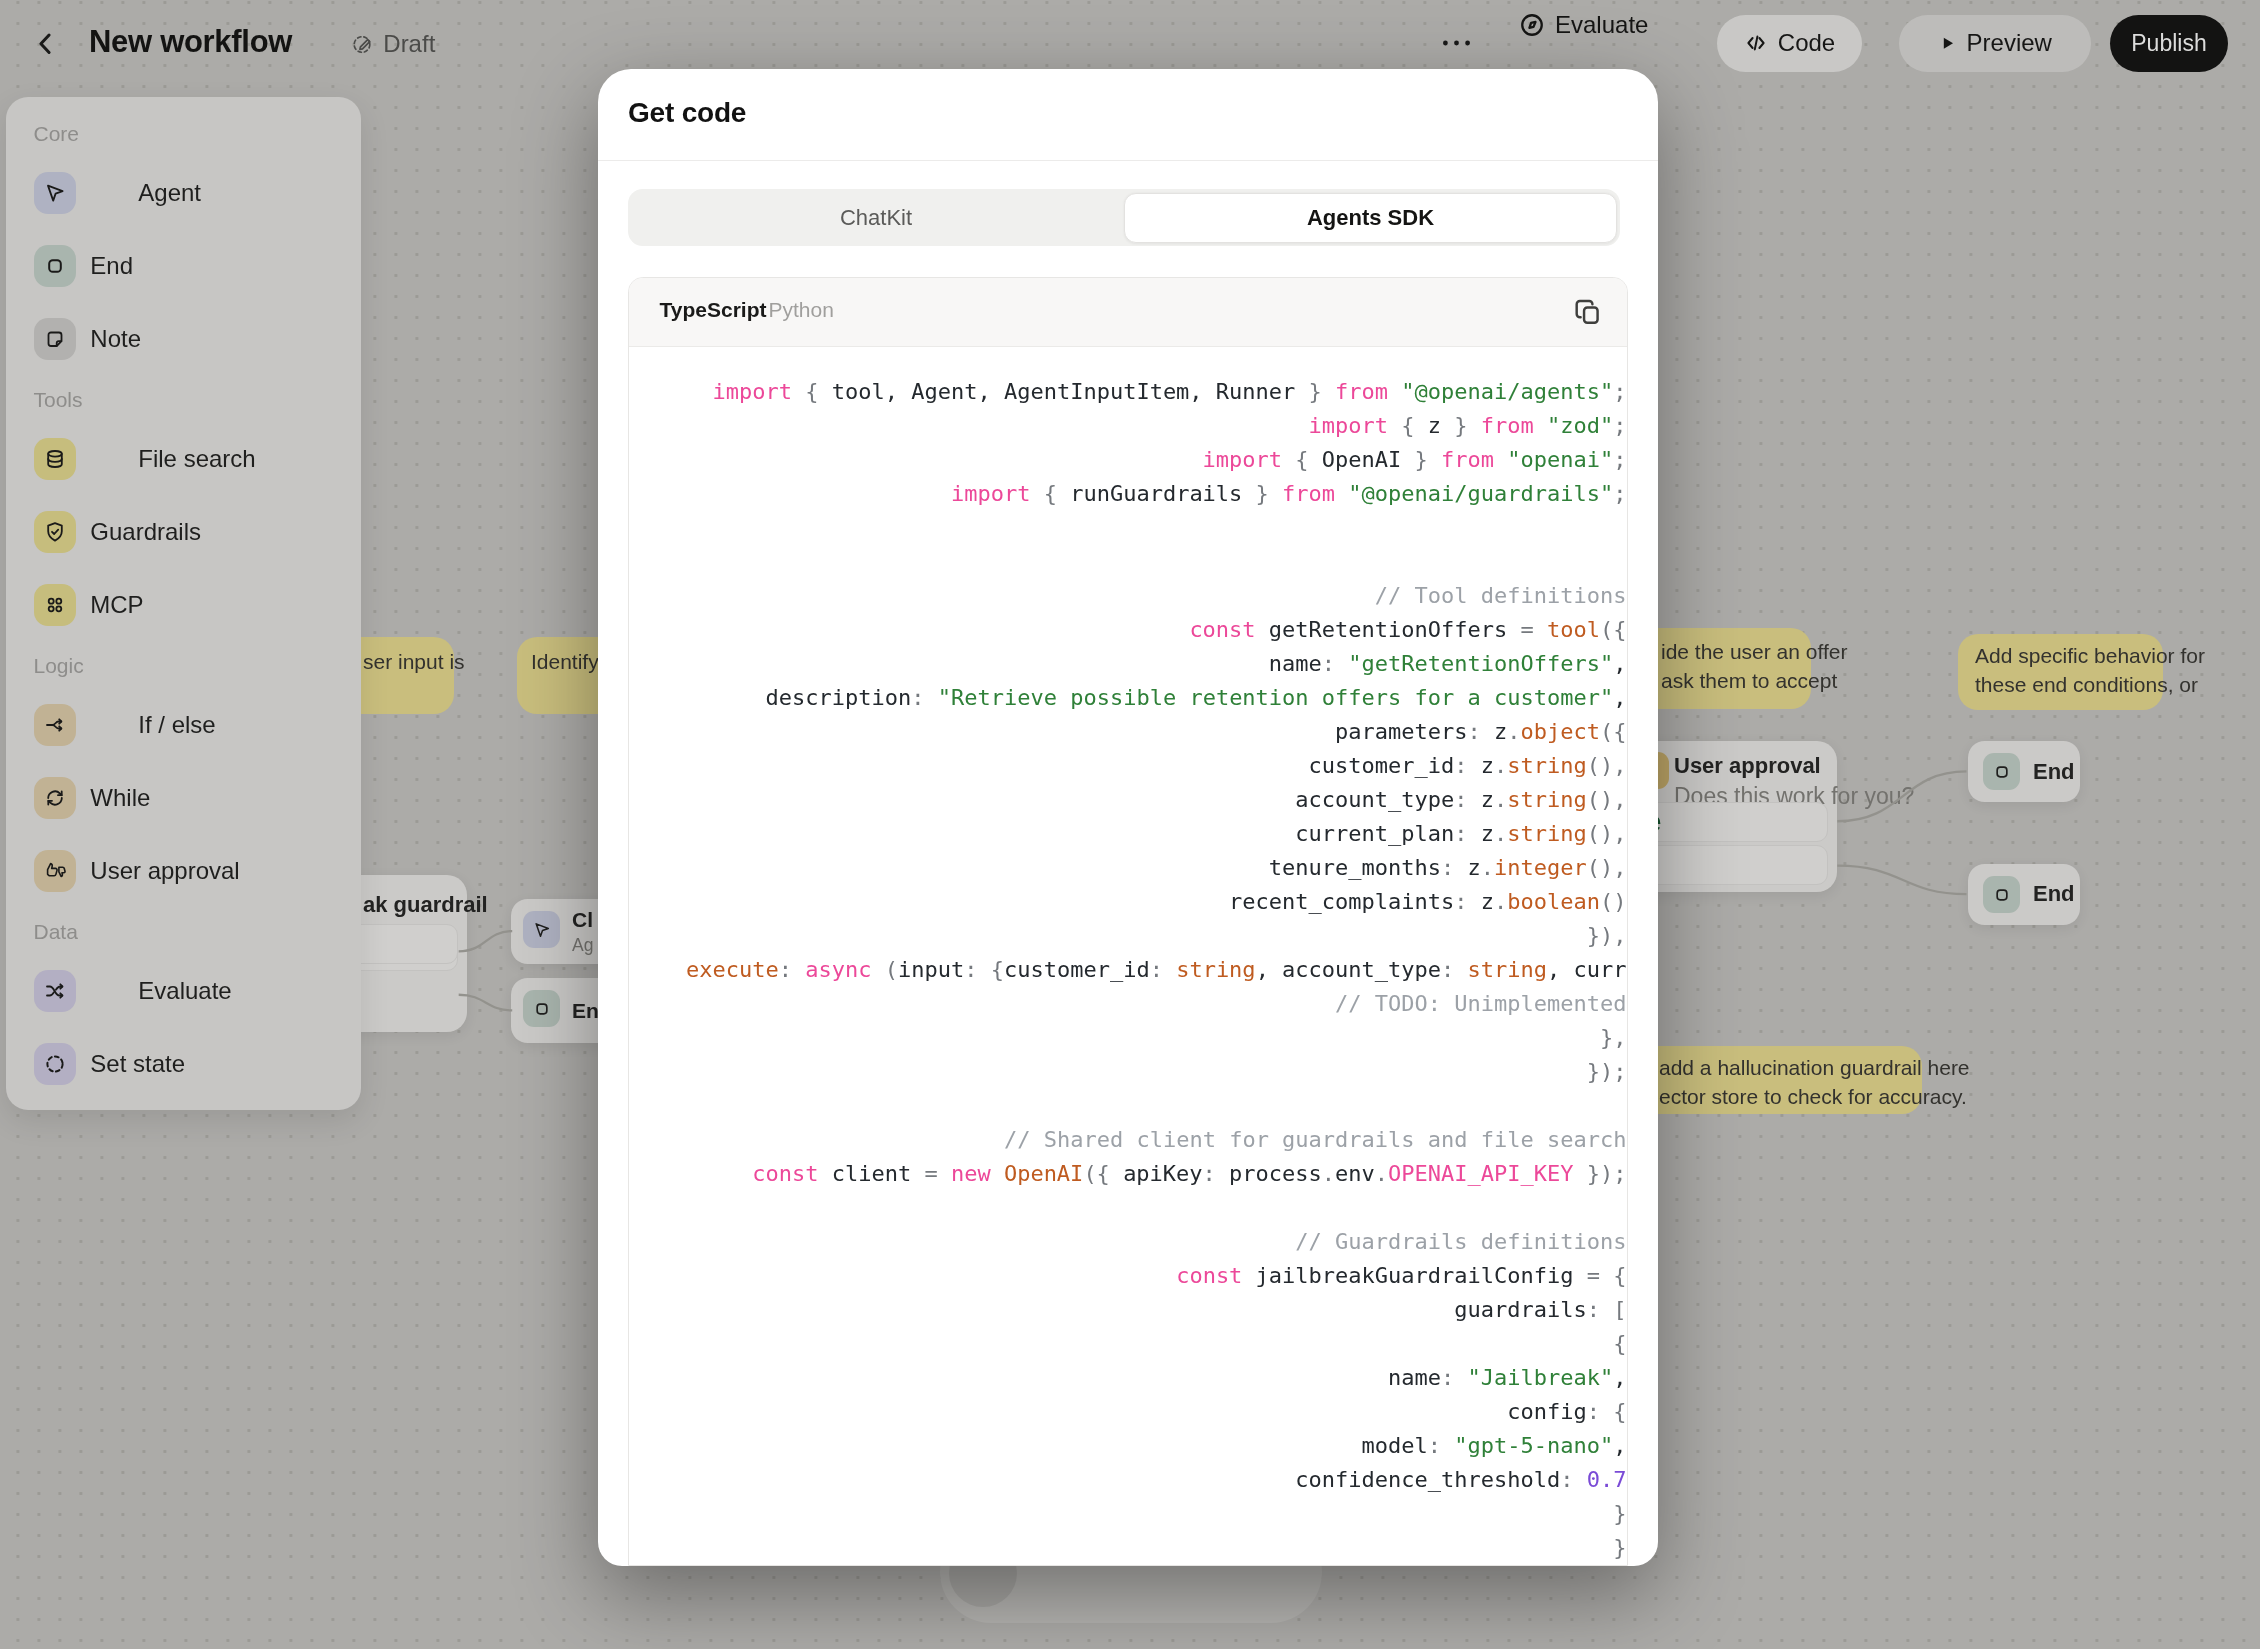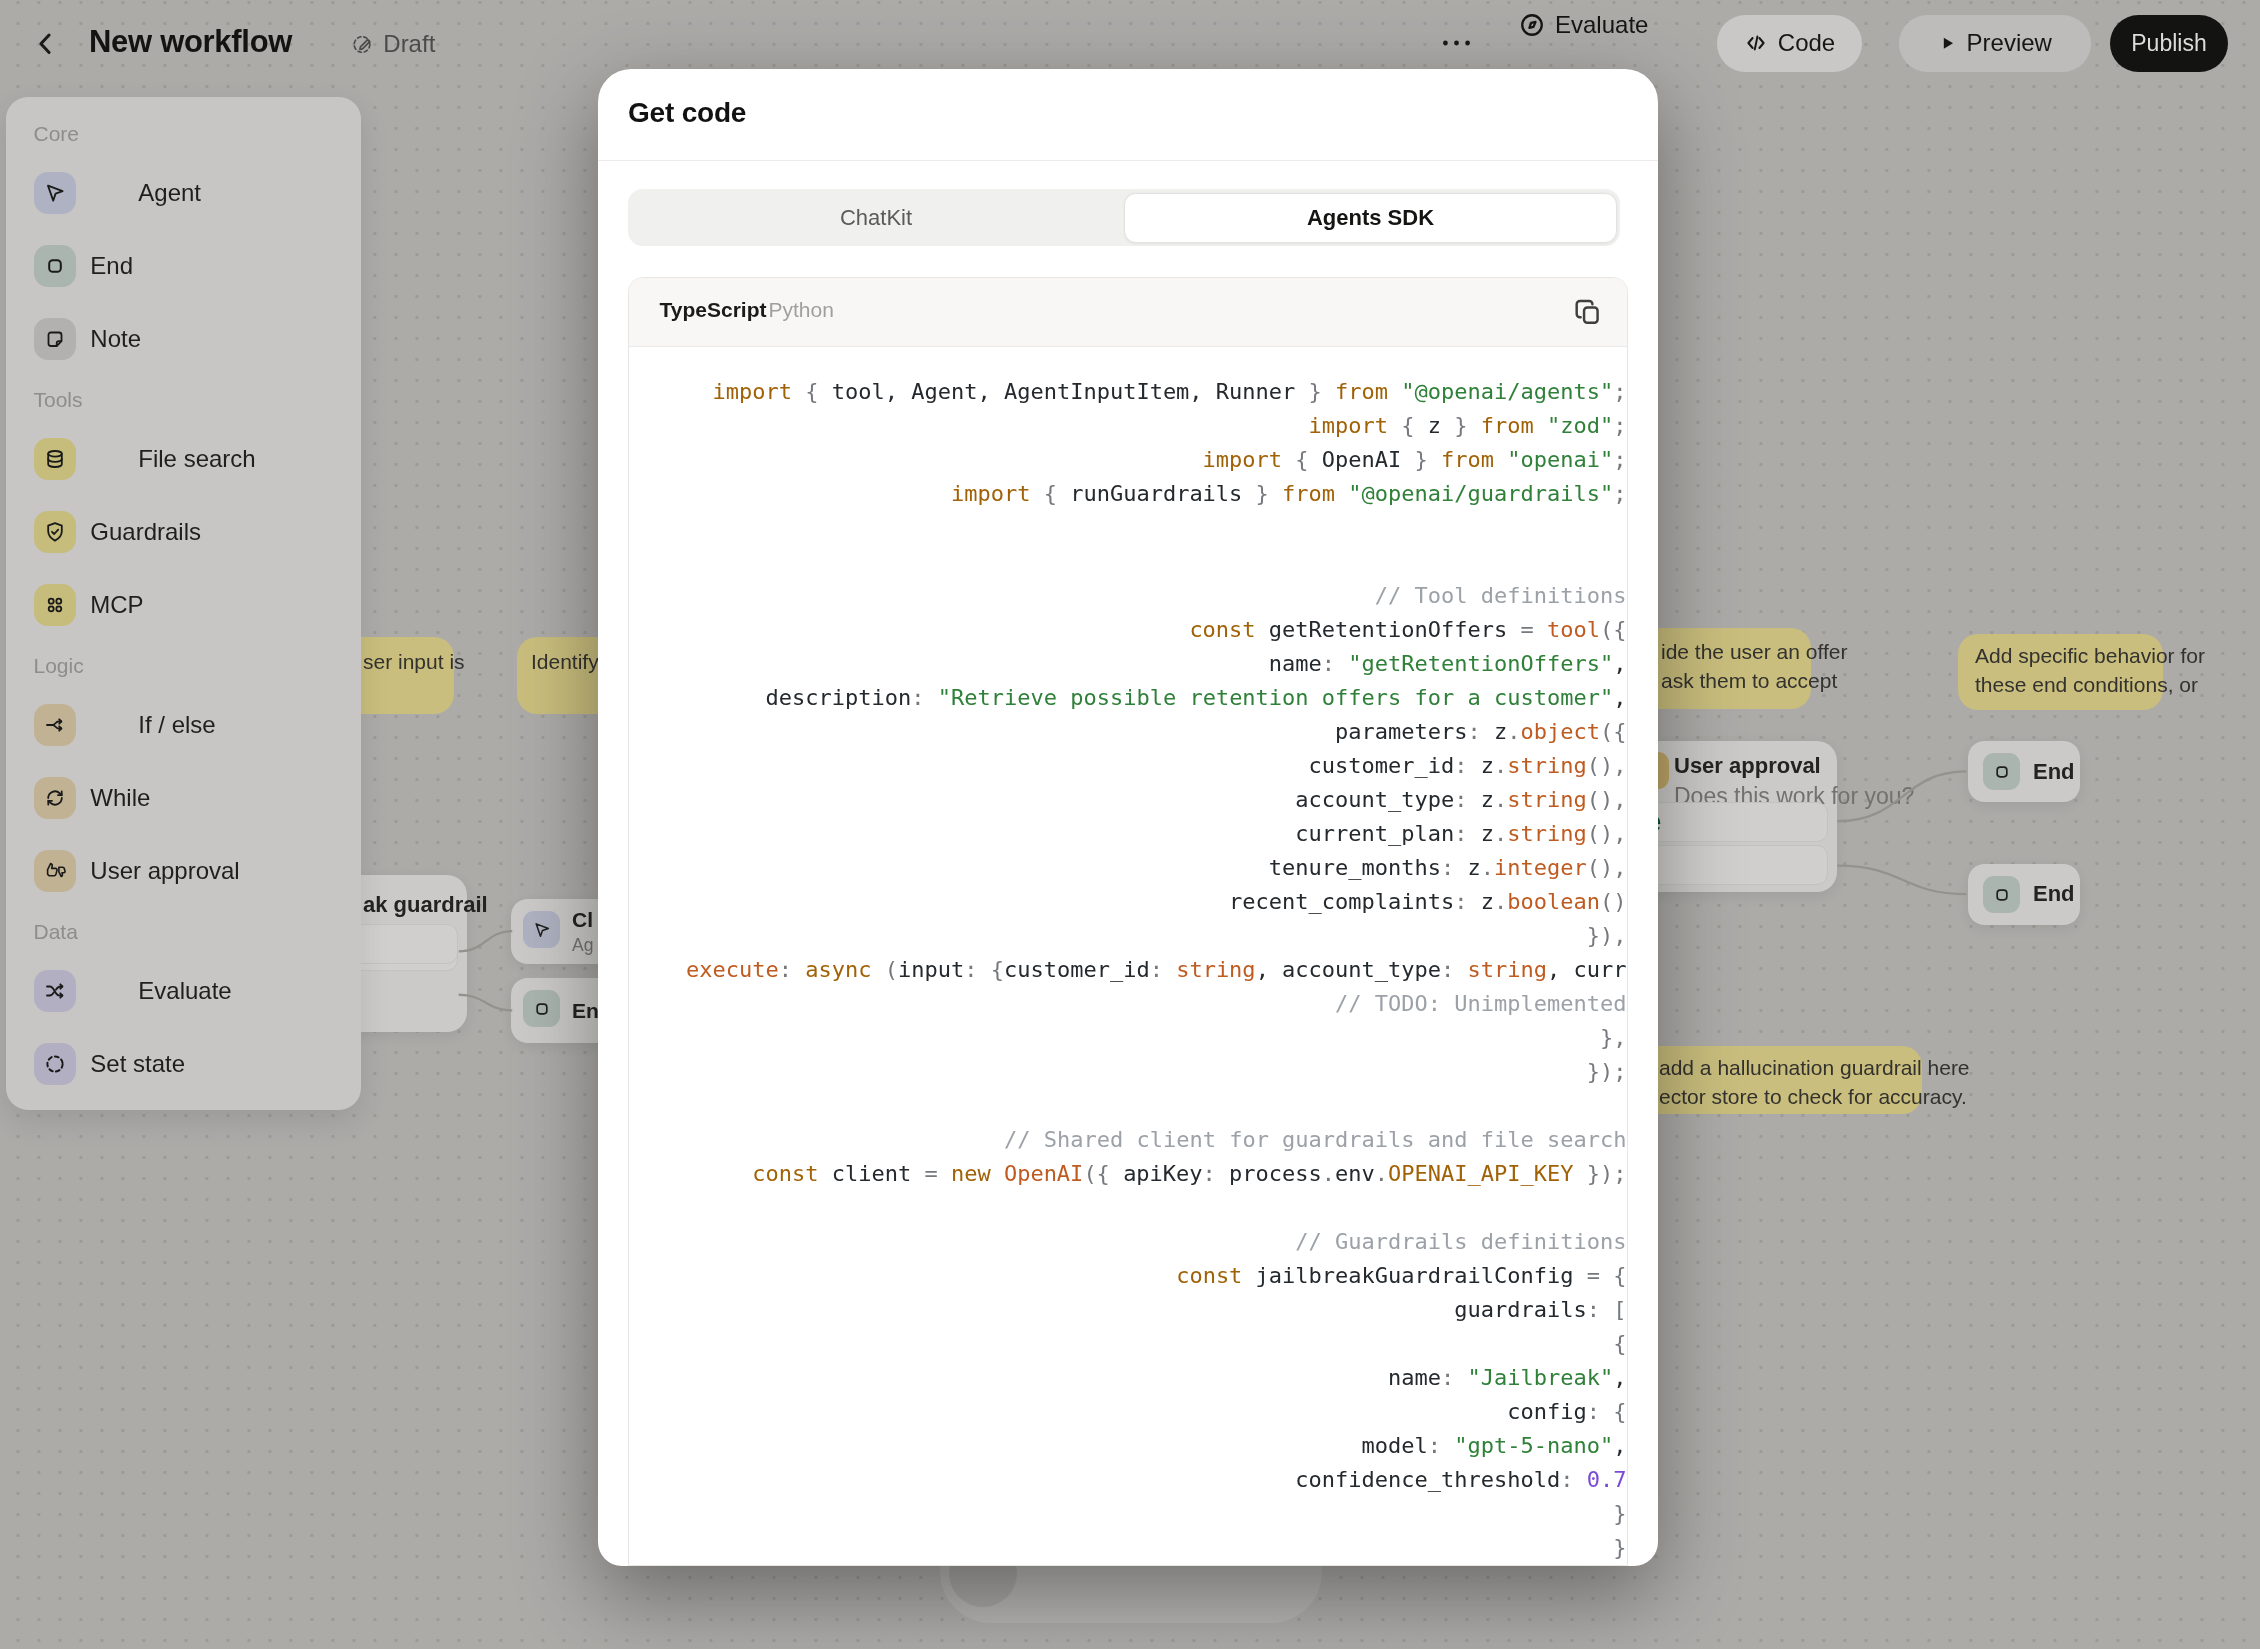--- a/index.html
+++ b/index.html
@@ -90,21 +90,21 @@
     border-bottom:1.4px solid #EBEAE8;box-sizing:border-box;}
   .lang{position:absolute;top:20px;font-size:21px;cursor:pointer;}
   .lang-ts{left:31px;font-weight:700;color:#1A1A19;}
   .lang-py{left:140px;font-weight:400;color:#A09F9D;}
   .copy-btn{position:absolute;right:24px;top:19.4px;width:29.5px;height:29.5px;color:#3F3F3D;cursor:pointer;}
   .copy-btn svg{width:29.5px;height:29.5px;}
   .code{position:absolute;left:0;top:69px;right:0;bottom:0;padding:28px 0 0 31px;
     font-family:"DejaVu Sans Mono",monospace;font-size:22px;line-height:34px;
     white-space:pre;overflow:hidden;color:#24292E;}
   .code-line{height:34px;}
-  .tk-k{color:#a16207;}.tk-s{color:#2F8038;}.tk-f{color:#BF5B20;}
+  .tk-k{color:#ec4899;}.tk-s{color:#2F8038;}.tk-f{color:#BF5B20;}
   .tk-n{color:#7A4BD6;}.tk-c{color:#9CA1A7;}.tk-p{color:#75797E;}.tk-t{color:#24292E;}
 </style>
 </head>
 <body>
 
 <div class="canvas">
 
   <div class="note" style="left:293px;top:637px;width:161px;height:77px;"></div>
   <div class="note-text" style="left:363px;top:647px;">ser input is</div>
 

